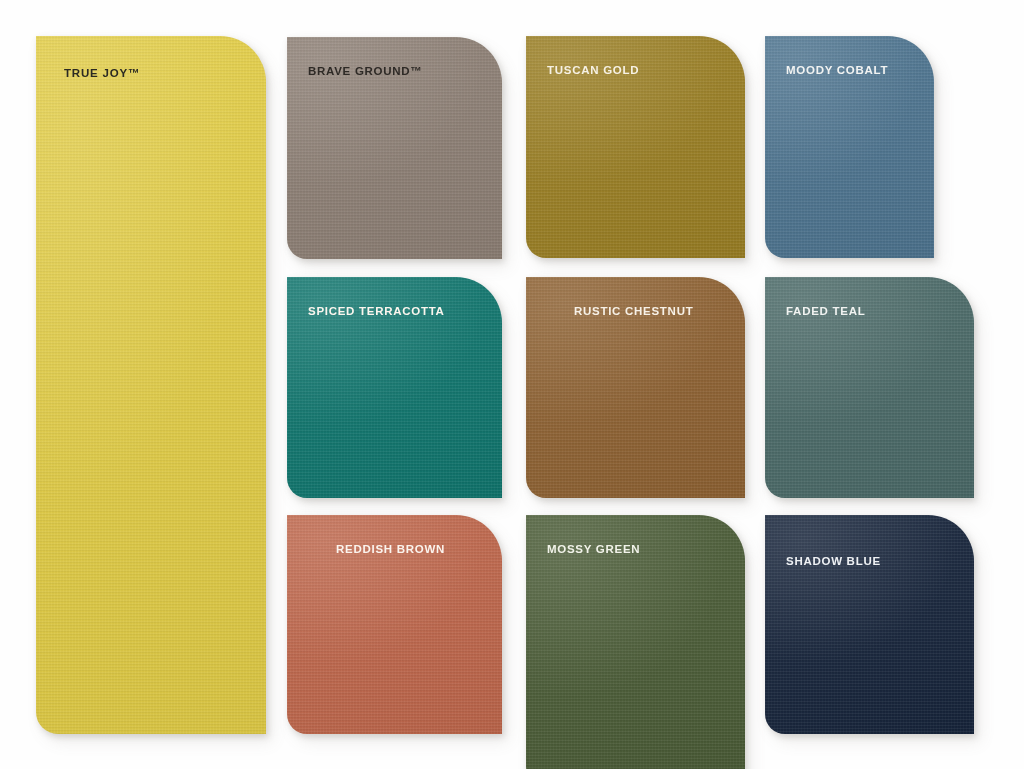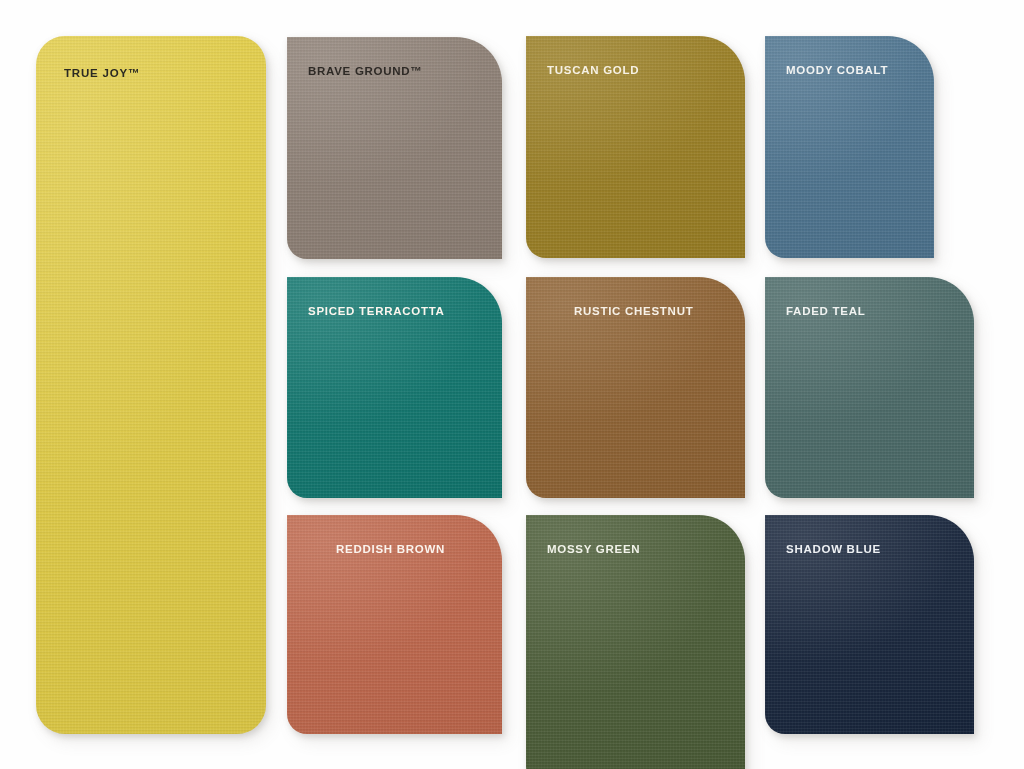--- a/index.html
+++ b/index.html
@@ -84,21 +84,21 @@
     left: 28px;
     top: 32px;
     letter-spacing: 0.8px;
   }
 </style>
 </head>
 <body>
 
 <div id="palette-board" style="background: rgb(254, 254, 254);">
 
-<div class="swatch hero" style="left: 36px; top: 36px; width: 230px; height: 698px; background: rgb(227, 206, 70); border-radius: 29px;">
+<div class="swatch hero" style="left: 36px; top: 36px; width: 230px; height: 698px; background: rgb(227, 206, 70);">
       <div class="tex"></div>
       <div class="sheen"></div>
       <div class="swatch-label" style="color: rgb(43, 42, 34);">TRUE JOY™</div>
     </div>
     <div class="swatch" style="left: 287px; top: 37px; width: 215px; height: 222px; background: rgb(142, 128, 117);">
       <div class="tex"></div>
       <div class="sheen"></div>
       <div class="swatch-label" style="color: rgb(46, 42, 38);">BRAVE GROUND™</div>
     </div>
     <div class="swatch" style="left: 526px; top: 36px; width: 219px; height: 222px; background: rgb(155, 127, 35);">
@@ -132,15 +132,15 @@
       <div class="swatch-label" style="color: rgb(251, 244, 238); padding-left: 28px;">REDDISH BROWN</div>
     </div>
     <div class="swatch" style="left: 526px; top: 515px; width: 219px; height: 271px; background: rgb(74, 92, 54);">
       <div class="tex"></div>
       <div class="sheen"></div>
       <div class="swatch-label" style="color: rgb(242, 243, 234);">MOSSY GREEN</div>
     </div>
     <div class="swatch" style="left: 765px; top: 515px; width: 209px; height: 219px; background: rgb(22, 36, 59);">
       <div class="tex"></div>
       <div class="sheen"></div>
-      <div class="swatch-label" style="color: rgb(238, 241, 244);">SHADOW BLUE</div>
+      <div class="swatch-label" style="color: rgb(238, 241, 244); margin-top: 12px;">SHADOW BLUE</div>
     </div>
   </div>
 
 </body></html>

